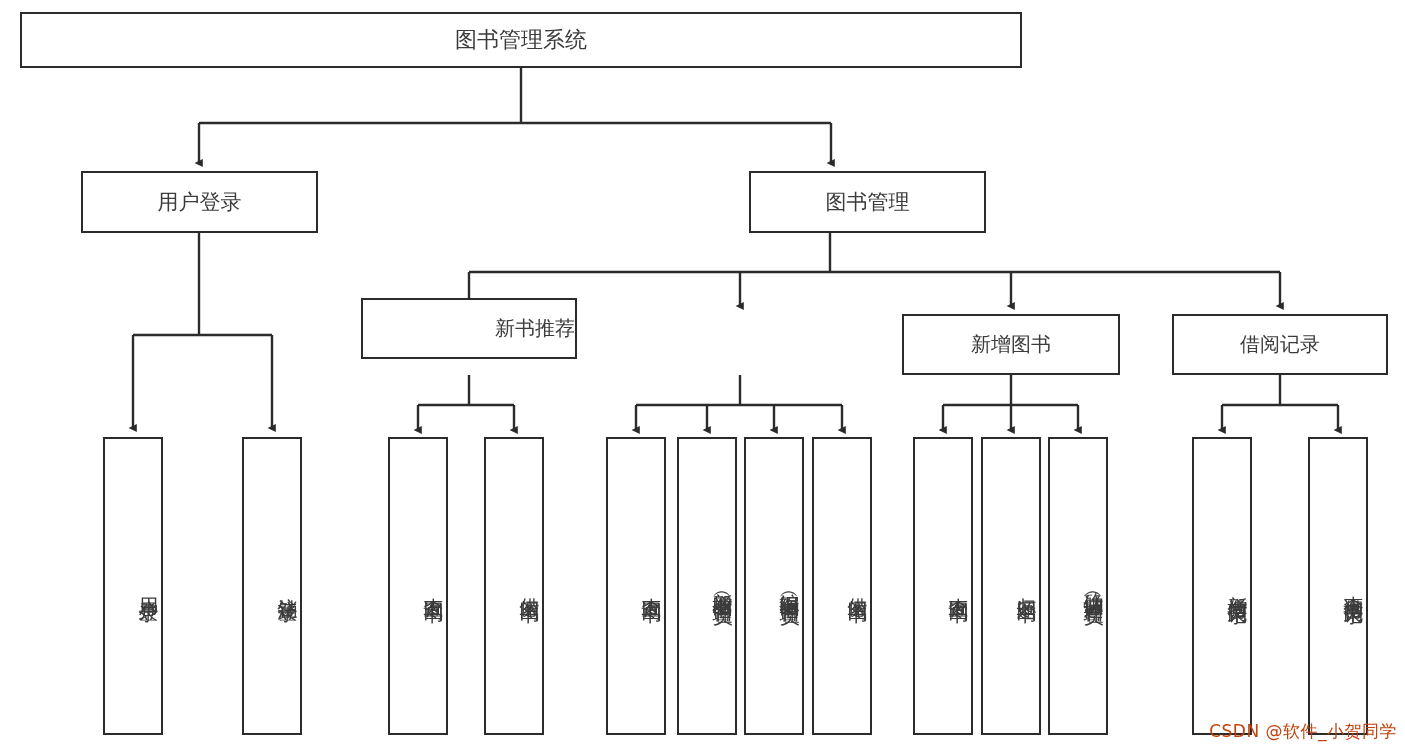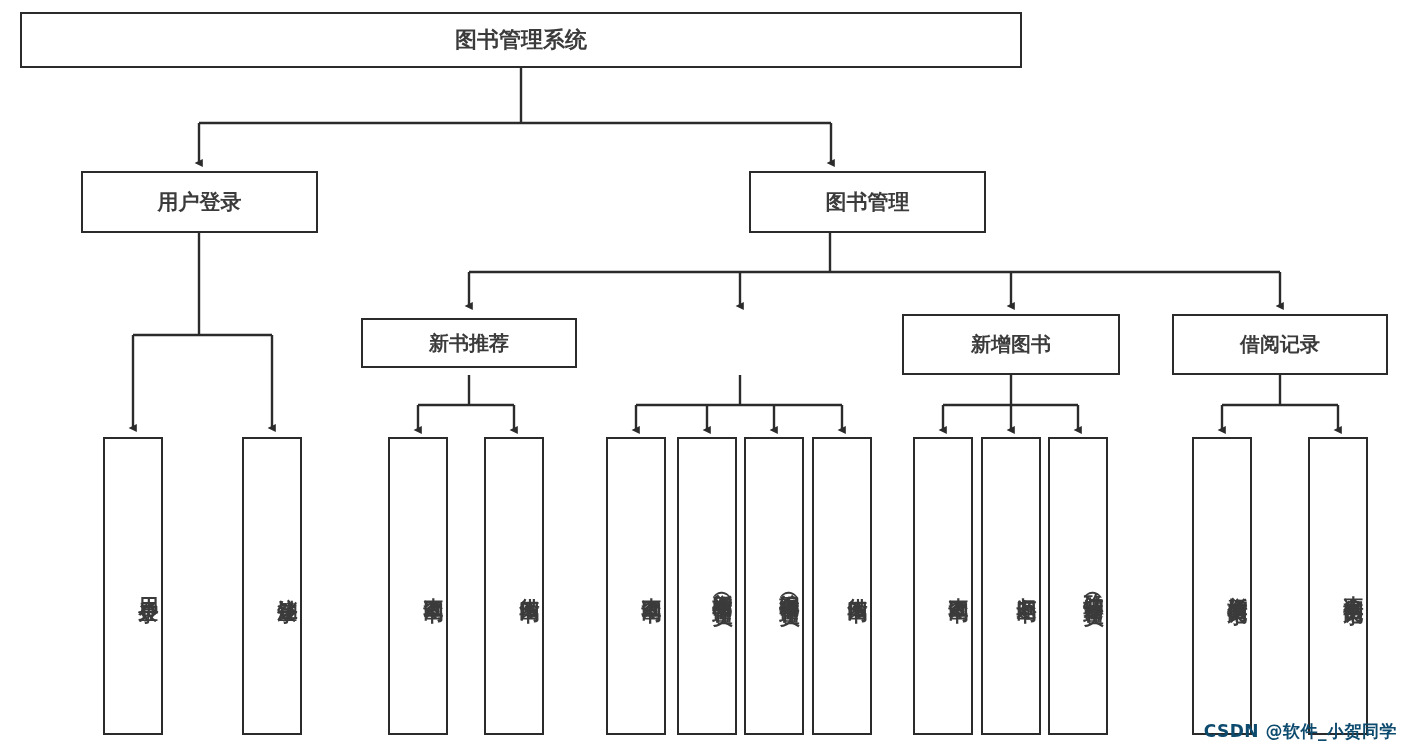--- a/index.html
+++ b/index.html
@@ -3,21 +3,21 @@
 <meta charset="utf-8">
 <title>图书管理系统 结构图</title>
 <style>
   html,body{margin:0;padding:0;}
   body{
     width:1405px;height:747px;
     background:#ffffff;
     font-family:"DejaVu Sans","Liberation Sans",sans-serif;
     overflow:hidden;
   }
-  #canvas{position:relative;width:1405px;height:747px;font-weight:bold;}
+  #canvas{position:relative;width:1405px;height:747px;}
 
   svg#connectors{
     position:absolute;left:0;top:0;width:1405px;height:747px;
     pointer-events:none;
   }
 
   .node{
     position:absolute;
     box-sizing:border-box;
     background:#ffffff;
@@ -46,21 +46,21 @@
     writing-mode:vertical-rl;
     text-orientation:upright;
     white-space:nowrap;
     display:block;
   }
 
   #watermark{
     position:absolute;
     right:8px;bottom:4px;
     font-size:17px;
-    color:#0c4a6e;
+    color:#c2410c;
     letter-spacing:0.5px;
     white-space:nowrap;
     font-family:"DejaVu Sans","Liberation Sans",sans-serif;
   }
 </style>
 </head>
 <body>
 
 <div id="canvas">
 
@@ -118,21 +118,21 @@
     <span>图书管理系统</span>
   </div>
 
   <div class="node lvl2" style="left:81px;top:171px;width:237px;height:62px;">
     <span>用户登录</span>
   </div>
   <div class="node lvl2" style="left:711px;top:171px;width:237px;height:62px;margin-left:38px;">
     <span>图书管理</span>
   </div>
 
-  <div class="node lvl3" style="left:361px;top:318px;width:216px;height:50px;">
+  <div class="node lvl3" style="left:361px;top:298px;width:216px;height:61px;justify-content:flex-end;">
     <span>新书推荐</span>
   </div>
   <div class="node lvl3" style="left:902px;top:314px;width:218px;height:61px;">
     <span>新增图书</span>
   </div>
   <div class="node lvl3" style="left:1172px;top:314px;width:216px;height:61px;text-align:right;">
     <span>借阅记录</span>
   </div>
 
   <div class="node leaf" style="left:103px;top:437px;width:60px;height:298px;">

